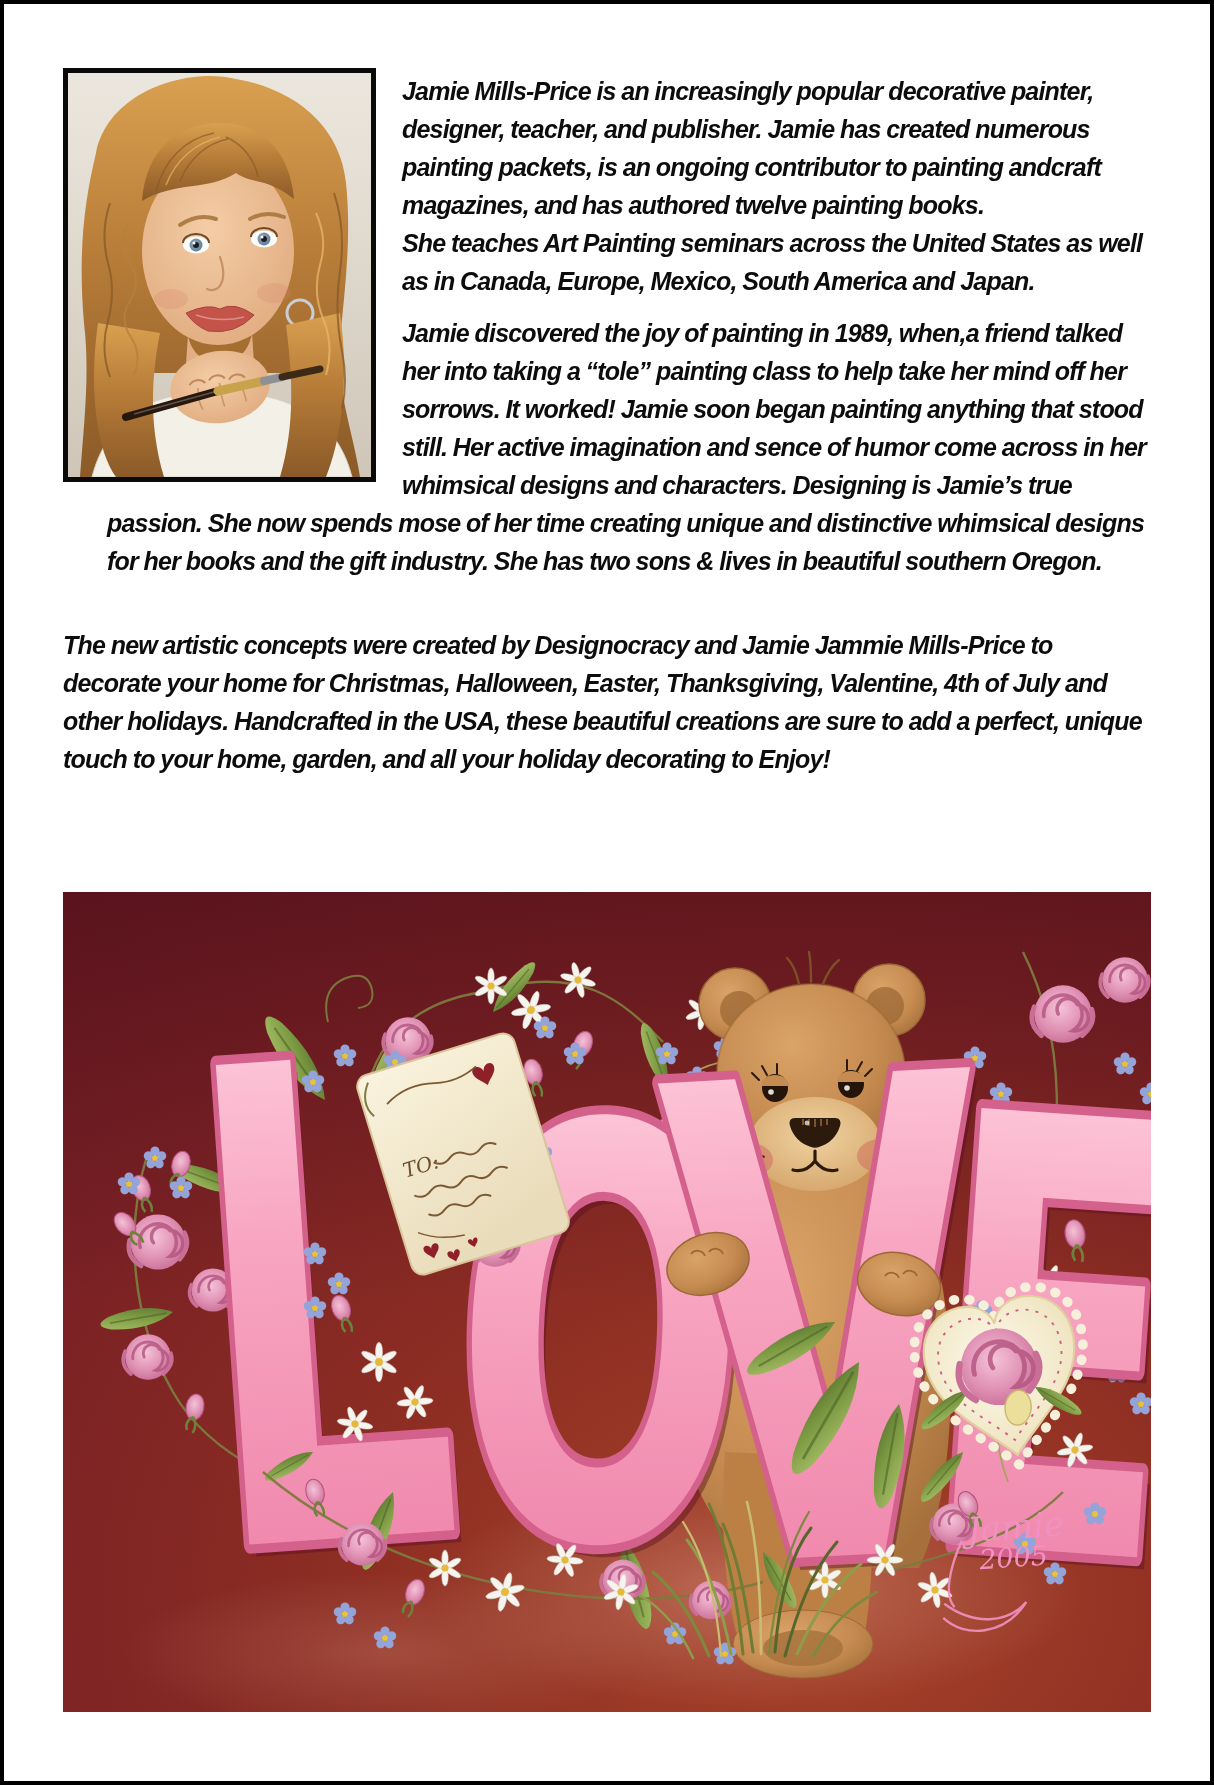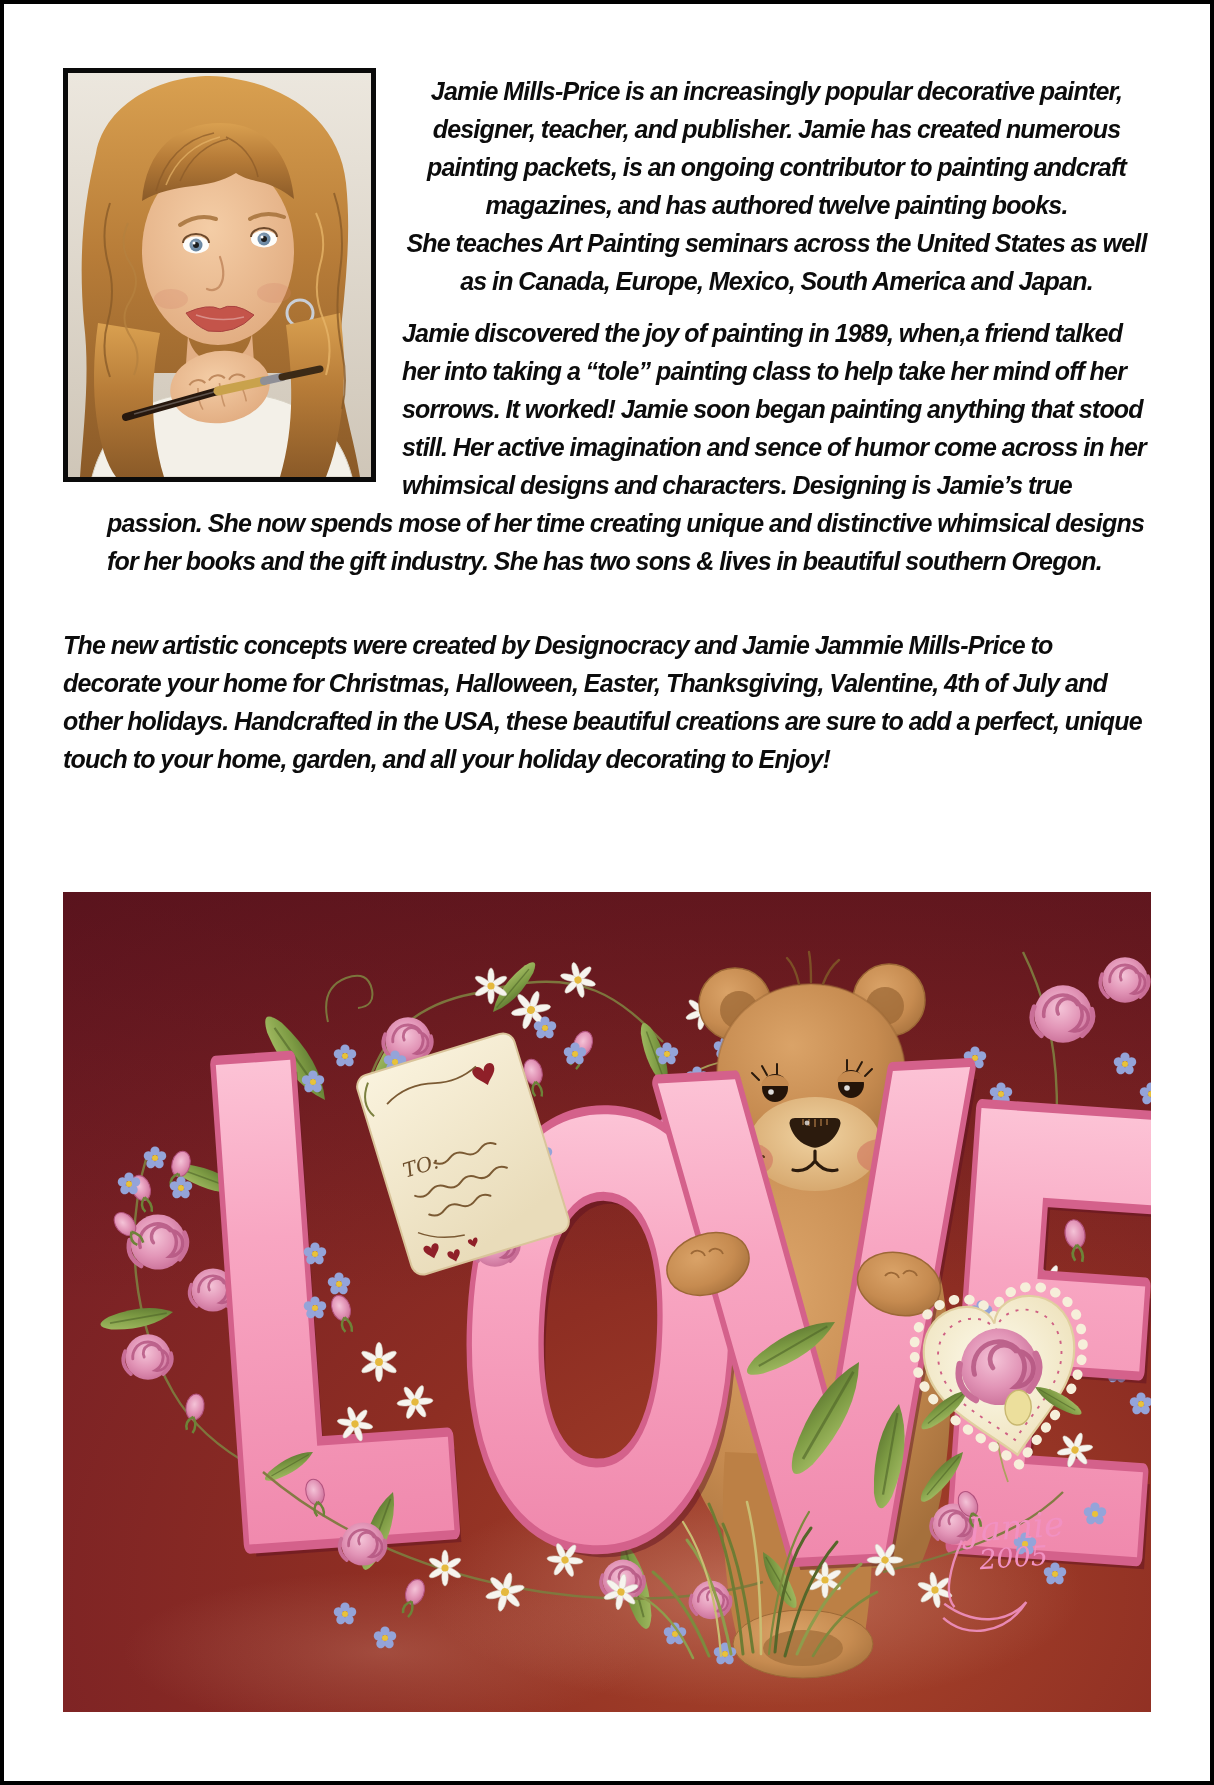--- a/index.html
+++ b/index.html
@@ -25,21 +25,21 @@
   p.bio{
     font-style:italic;
     font-weight:bold;
     font-size:25px;
     line-height:38px;
     letter-spacing:-0.8px;
     word-spacing:-0.5px;
     color:#0c0c0c;
     margin:0 0 14px;
   }
-  p.bio.p1{padding-top:6px;text-align:center;}
+  p.bio.p1{padding-top:6px;}
   p.bio.p2{margin-bottom:46px;margin-left:44px;}
   p.bio.p3{margin-bottom:0;margin-top:8px;}
   .painting{width:1088px;height:820px;}
   .painting svg{display:block;width:100%;height:100%;}
 </style>
 </head>
 <body>
 
 <div class="page">
   <div class="content">

